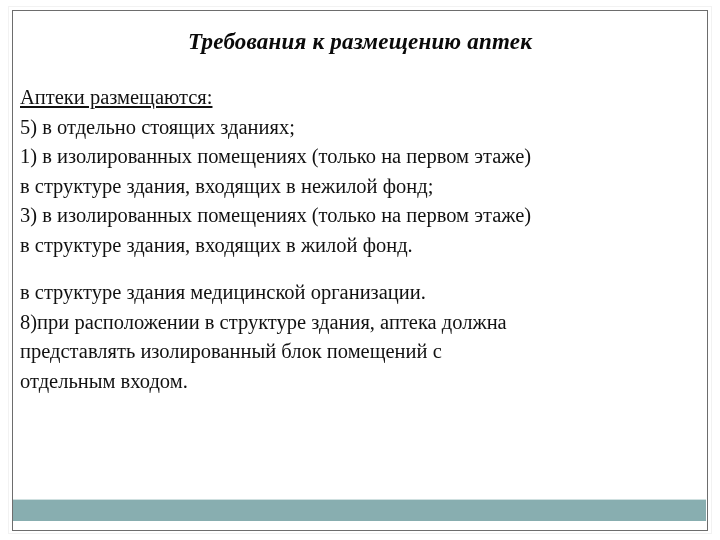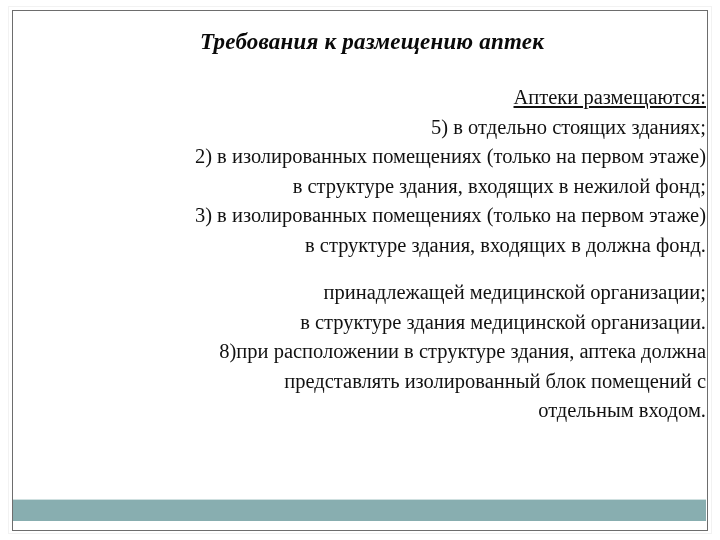--- a/index.html
+++ b/index.html
@@ -38,39 +38,38 @@
   }
   #content {
     position: absolute;
     left: 13px;
     top: 11px;
     width: 694px;
     height: 519px;
   }
   #title {
     position: absolute;
-    left: 12px;
+    left: 0;
     top: 18px;
     width: 694px;
     text-align: center;
     font-size: 23px;
     font-weight: bold;
     font-style: italic;
     color: #0a0a0a;
     letter-spacing: 0.2px;
     white-space: nowrap;
   }
   .block {
     position: absolute;
     left: 7px;
     width: 686px;
     color: #111111;
     font-size: 20.5px;
     line-height: 29.6px;
-    text-align: right;
   }
   #block-1 { top: 72px; }
   #block-2 { top: 267px; }
   .line {
     white-space: nowrap;
   }
   .heading-line {
     text-decoration: underline;
     text-underline-offset: 2px;
   }
@@ -100,28 +99,27 @@
 
   <div id="frame"></div>
 
   <div id="content">
 
     <div id="title">Требования к размещению аптек</div>
 
     <div class="block" id="block-1">
       <div class="line heading-line">Аптеки размещаются:</div>
       <div class="line">5) в отдельно стоящих зданиях;</div>
-      <div class="line">2) в изолированных помещениях (только на первом этаже)</div>
+      <div class="line">1) в изолированных помещениях (только на первом этаже)</div>
       <div class="line">в структуре здания, входящих в нежилой фонд;</div>
       <div class="line">3) в изолированных помещениях (только на первом этаже)</div>
-      <div class="line">в структуре здания, входящих в должна фонд.</div>
+      <div class="line">в структуре здания, входящих в жилой фонд.</div>
     </div>
 
     <div class="block" id="block-2">
-      <div class="line">принадлежащей медицинской организации;</div>
       <div class="line">в структуре здания медицинской организации.</div>
       <div class="line">8)при расположении в структуре здания, аптека должна</div>
       <div class="line">представлять изолированный блок помещений с</div>
       <div class="line">отдельным входом.</div>
     </div>
 
   </div>
 
   <div id="bottom-bar-top-hl"></div>
   <div id="bottom-bar"></div>

